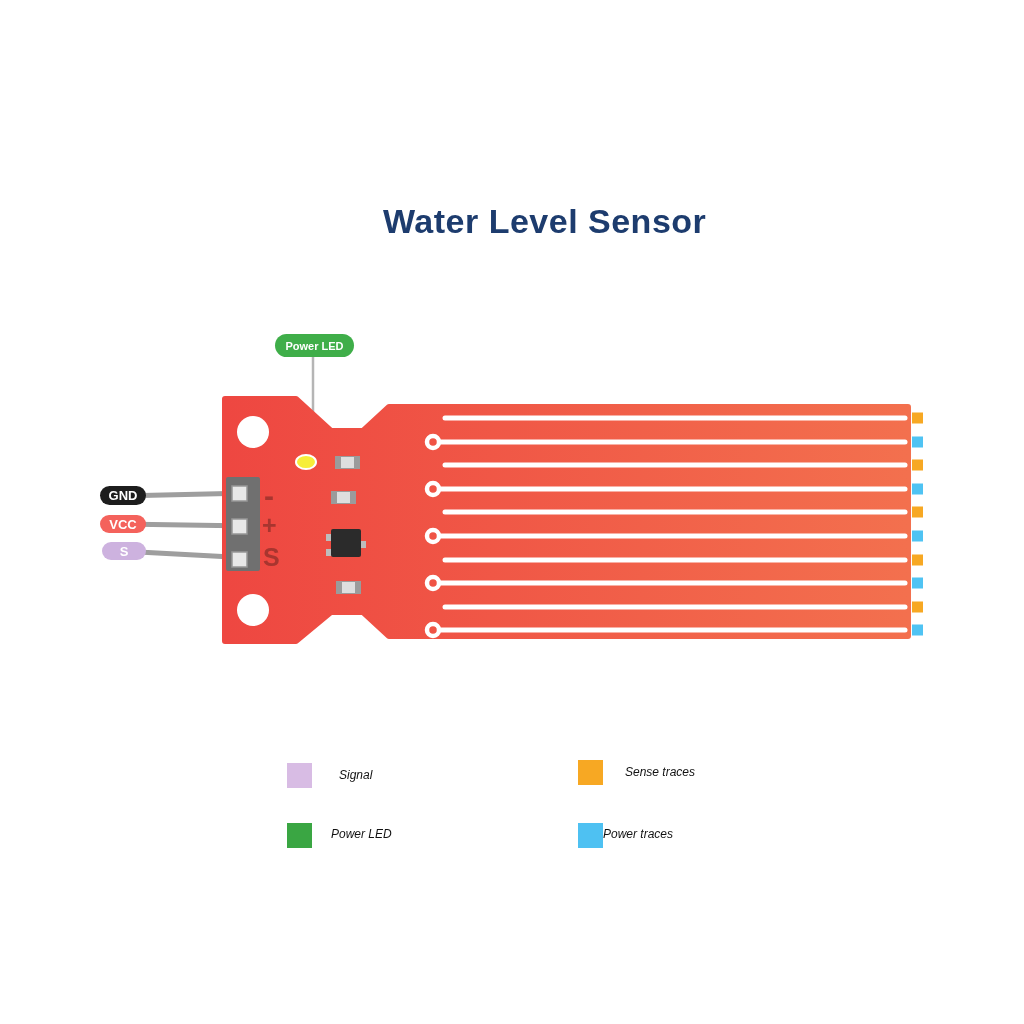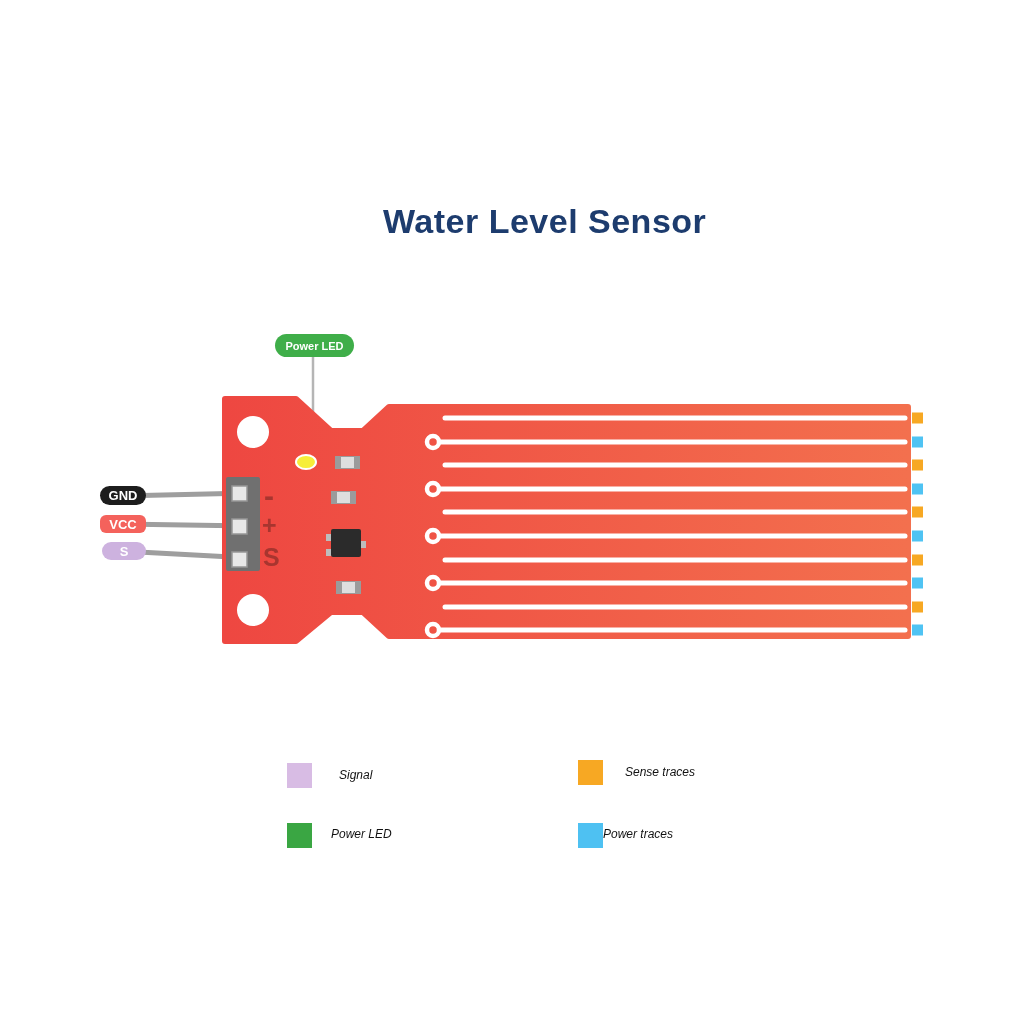--- a/index.html
+++ b/index.html
@@ -120,21 +120,21 @@
       <rect x="336" y="581" width="25" height="13" fill="#9b9b9b"></rect>
       <rect x="342" y="582" width="13" height="11" fill="#dedede"></rect>
     </g>
   </svg>
 
   <div class="title" style="color: rgb(29, 60, 110);">Water Level Sensor</div>
 
   <div class="callout" style="background-color: rgb(63, 174, 73);">Power LED</div>
 
   <div class="pill pill-gnd" style="background-color: rgb(29, 29, 29);">GND</div>
-  <div class="pill pill-vcc" style="background-color: rgb(244, 98, 92); border-radius: 6px;">VCC</div>
+  <div class="pill pill-vcc" style="background-color: rgb(244, 98, 92);">VCC</div>
   <div class="pill pill-s" style="background-color: rgb(205, 178, 223);">S</div>
 
   <div class="marking mark-minus" style="color: rgb(168, 53, 47);">-</div>
   <div class="marking mark-plus" style="color: rgb(168, 53, 47);">+</div>
   <div class="marking mark-s" style="color: rgb(168, 53, 47);">S</div>
 
   <div class="swatch sw-1" style="background-color: rgb(216, 188, 228);"></div>
   <div class="legend-label ll-1">Signal</div>
 
   <div class="swatch sw-2" style="background-color: rgb(247, 168, 35);"></div>

